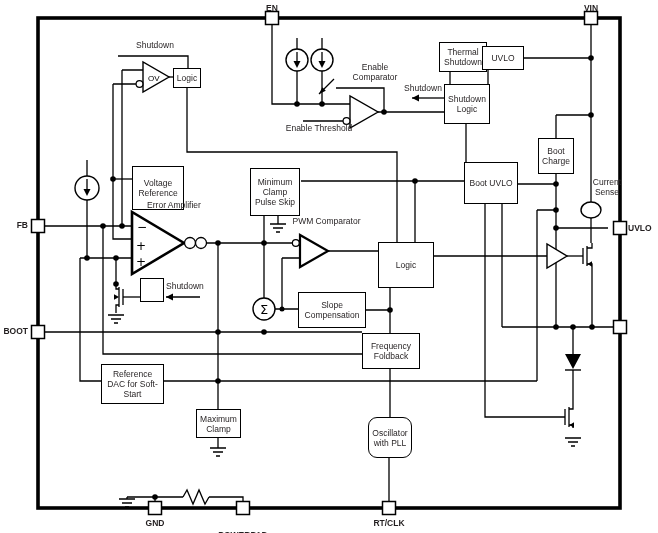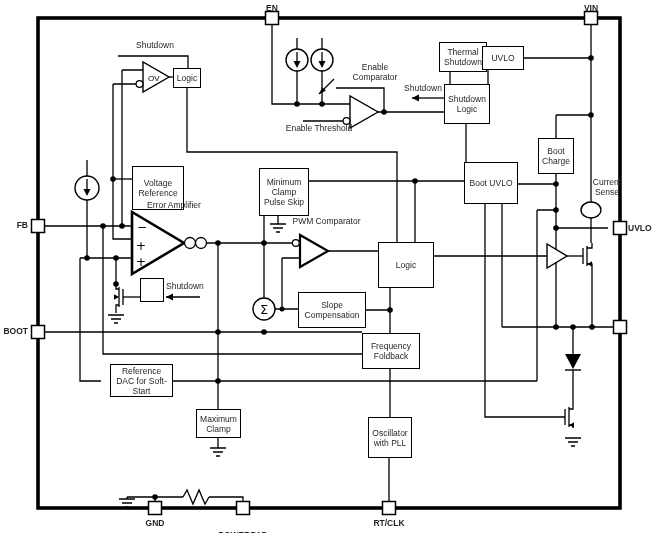--- a/index.html
+++ b/index.html
@@ -178,27 +178,27 @@
   <text x="136" y="266" font-size="12" font-family="DejaVu Sans, sans-serif">+</text>
 </svg>
 
 <div class="blk" style="left:173px;top:68px;width:28px;height:20px;">Logic</div>
 <div class="blk" style="left:407px;top:42px;width:48px;height:30px;margin-left:32px;">Thermal Shutdown</div>
 <div class="blk" style="left:482px;top:46px;width:42px;height:24px;">UVLO</div>
 <div class="blk" style="left:444px;top:84px;width:46px;height:40px;">Shutdown Logic</div>
 <div class="blk" style="left:538px;top:138px;width:36px;height:36px;">Boot Charge</div>
 <div class="blk" style="left:464px;top:162px;width:54px;height:42px;text-align:center;">Boot UVLO</div>
 <div class="blk" style="left:132px;top:166px;width:52px;height:44px;">Voltage Reference</div>
-<div class="blk" style="left:259px;top:168px;width:50px;height:48px;">Minimum Clamp Pulse Skip</div>
+<div class="blk" style="left:250px;top:168px;width:50px;height:48px;">Minimum Clamp Pulse Skip</div>
 <div class="blk" style="left:378px;top:242px;width:56px;height:46px;">Logic</div>
 <div class="blk" style="left:298px;top:292px;width:68px;height:36px;">Slope Compensation</div>
 <div class="blk" style="left:362px;top:333px;width:58px;height:36px;">Frequency Foldback</div>
-<div class="blk" style="left:110px;top:364px;width:63px;height:33px;">Reference DAC for Soft-Start</div>
+<div class="blk" style="left:101px;top:364px;width:63px;height:40px;">Reference DAC for Soft-Start</div>
 <div class="blk" style="left:196px;top:409px;width:45px;height:29px;">Maximum Clamp</div>
-<div class="blk" style="left:368px;top:417px;width:44px;height:41px;">Oscillator with PLL</div>
+<div class="blk" style="left:368px;top:417px;width:44px;height:41px;border-radius:9px;">Oscillator with PLL</div>
 <div class="blk" style="left:140px;top:278px;width:24px;height:24px;"></div>
 
 <div class="lbl" style="left:120px;top:40px;width:70px;">Shutdown</div>
 <div class="lbl" style="left:340px;top:62px;width:70px;">Enable Comparator</div>
 <div class="lbl" style="left:284px;top:123px;width:70px;">Enable Threshold</div>
 <div class="lbl" style="left:388px;top:83px;width:70px;">Shutdown</div>
 <div class="lbl left" style="left:166px;top:281px;width:48px;">Shutdown</div>
 <div class="lbl" style="left:139px;top:200px;width:70px;">Error Amplifier</div>
 <div class="lbl" style="left:289px;top:216px;width:75px;">PWM Comparator</div>
 <div class="lbl" style="left:582px;top:177px;width:50px;">Current Sense</div>

